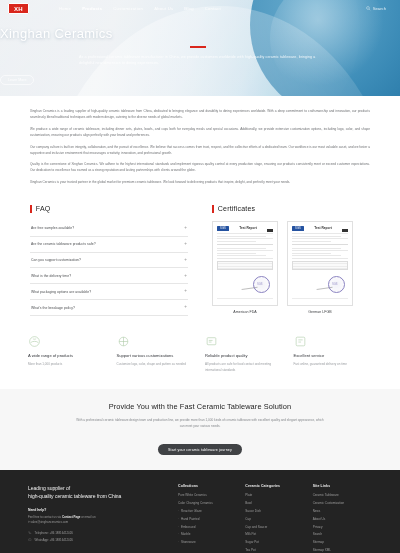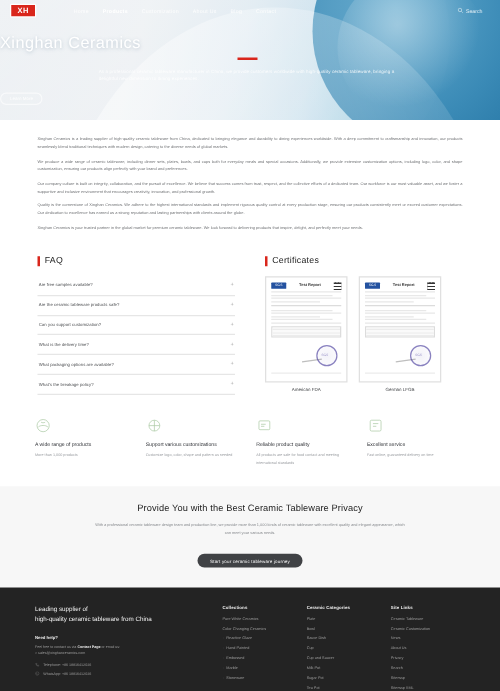--- a/index.html
+++ b/index.html
@@ -371,21 +371,21 @@
             <rect x="4" y="4" width="16" height="16" rx="2"></rect>
             <path d="M8 9h8M8 13h5"></path>
           </svg>
       </div>
       <div class="feat-t">Excellent service</div>
       <div class="feat-d">Fast online, guaranteed delivery on time</div>
     </div>
   </div>
 
   <div class="cta">
-    <div class="cta-t">Provide You with the Best Ceramic Tableware Privacy</div>
+    <div class="cta-t">Provide You with the Fast Ceramic Tableware Solution</div>
     <div class="cta-d">With a professional ceramic tableware design team and production line, we provide more than 1,000 kinds of ceramic tableware with excellent quality and elegant appearance, which can meet your various needs.</div>
     <div class="cta-btn">Start your ceramic tableware journey</div>
   </div>
 
   <div class="footer">
     <div class="f-left">
       <div class="f-head">
         <div>Leading supplier of</div>
         <div>high-quality ceramic tableware from China</div>
       </div>

